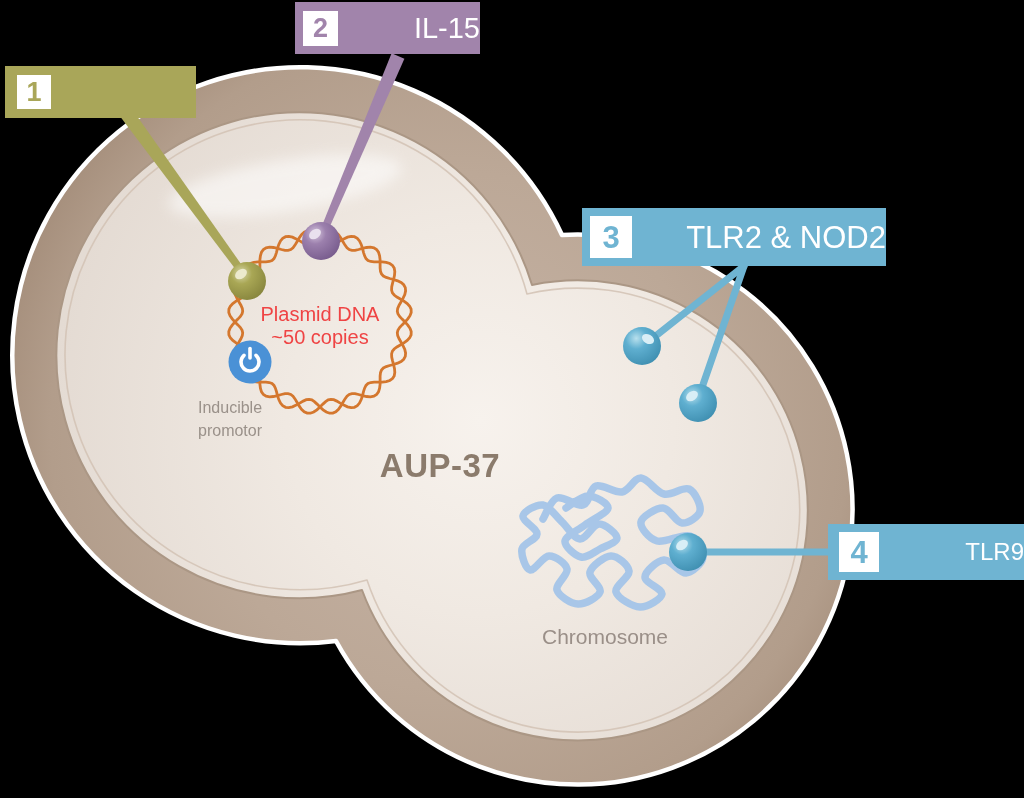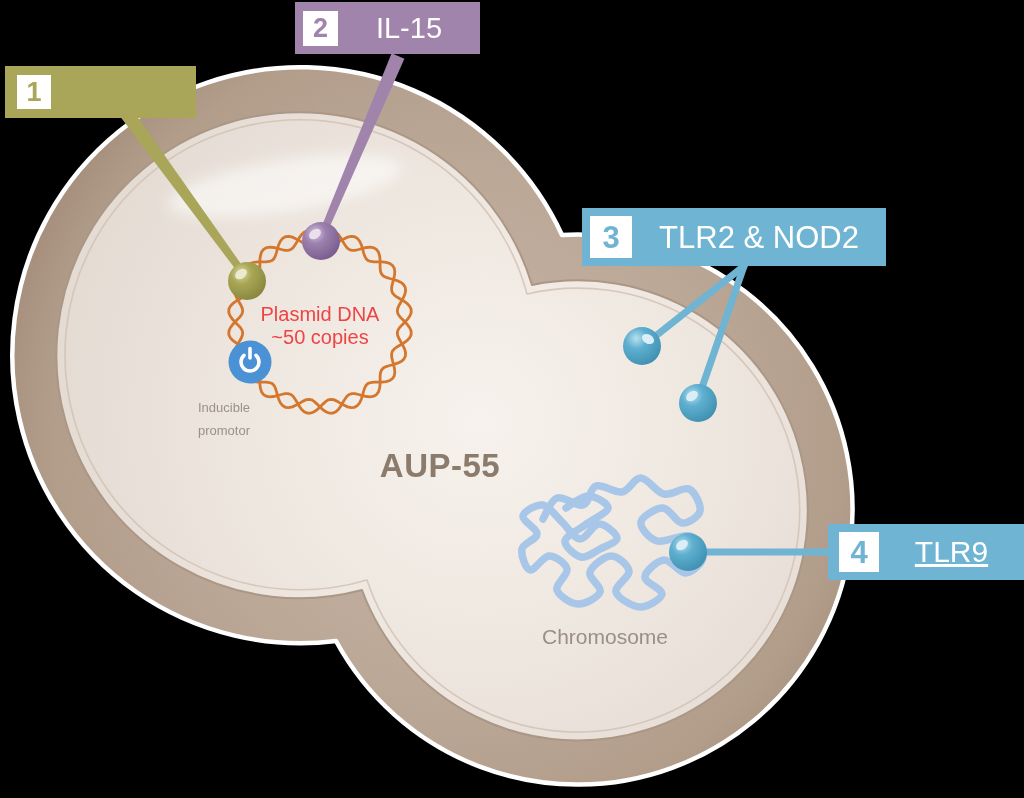--- a/index.html
+++ b/index.html
@@ -2,37 +2,37 @@
 <html><head>
 <meta charset="utf-8">
 <style>
   html,body{margin:0;padding:0;width:1024px;height:798px;overflow:hidden;}
   body{background:#000;font-family:"Liberation Sans", sans-serif;position:relative;}
   .stage{position:absolute;left:0;top:0;width:1024px;height:798px;}
   svg.diagram{position:absolute;left:0;top:0;}
   
   .callout{position:absolute;display:flex;align-items:center;box-sizing:border-box;}
   .callout .num{background:#ffffff;font-weight:bold;display:flex;align-items:center;justify-content:center;line-height:1;}
-  .callout .lbl{flex:1;text-align:center;color:#ffffff;line-height:1;}
+  .callout .lbl{flex:1;text-align:right;color:#ffffff;line-height:1;}
   .c1{left:5px;top:66px;width:191px;height:52px;}
   .c1 .num{width:34px;height:34px;margin-left:12px;font-size:27px;}
   .c1 .lbl{font-size:29px;}
   .c2{left:295px;top:2px;width:185px;height:52px;}
   .c2 .num{width:35px;height:35px;margin-left:8px;font-size:27px;}
   .c2 .lbl{font-size:29px;}
   .c3{left:582px;top:208px;width:304px;height:58px;}
   .c3 .num{width:42px;height:42px;margin-left:8px;font-size:31px;}
   .c3 .lbl{font-size:31px;}
   .c4{left:828px;top:524px;width:196px;height:56px;}
   .c4 .num{width:40px;height:40px;margin-left:11px;font-size:31px;}
-  .c4 .lbl{font-size:30px;text-decoration:underline;}
+  .c4 .lbl{font-size:24px;}
   
   .overlay{position:absolute;}
   #plasmid-caption{left:238px;top:303px;width:164px;text-align:center;font-size:20px;line-height:23px;}
-  #promoter-label{left:198px;top:396px;font-size:13px;line-height:23px;}
+  #promoter-label{left:198px;top:396px;font-size:16px;line-height:23px;}
   #cell-name{left:360px;top:446px;width:160px;text-align:center;font-size:33px;line-height:40px;font-weight:bold;letter-spacing:0.5px;}
   #chromosome-label{left:542px;top:624px;width:162px;text-align:left;font-size:21px;line-height:25px;}
 </style>
 </head>
 <body>
 
 <div class="stage">
 
 <svg class="diagram" width="1024" height="798" viewBox="0 0 1024 798">
   <defs>
@@ -115,21 +115,21 @@
 </svg>
 
 <div id="plasmid-caption" class="overlay" style="color: #ef4444;">
   <div>Plasmid DNA</div>
   <div>~50 copies</div>
 </div>
 <div id="promoter-label" class="overlay" style="color: rgb(154, 145, 138);">
   <div>Inducible</div>
   <div>promotor</div>
 </div>
-<div id="cell-name" class="overlay" style="color: rgb(139, 123, 108);">AUP-55</div>
+<div id="cell-name" class="overlay" style="color: rgb(139, 123, 108);">AUP-37</div>
 <div id="chromosome-label" class="overlay" style="color: rgb(154, 143, 136);">Chromosome</div>
 
 <div class="callout c1" style="background: rgb(169, 166, 89);">
   <div class="num" style="color: rgb(169, 166, 89);">1</div>
 </div>
 <div class="callout c2" style="background: rgb(161, 132, 171);">
   <div class="num" style="color: rgb(161, 132, 171);">2</div>
   <div class="lbl">IL-15</div>
 </div>
 <div class="callout c3" style="background: rgb(111, 180, 210);">

